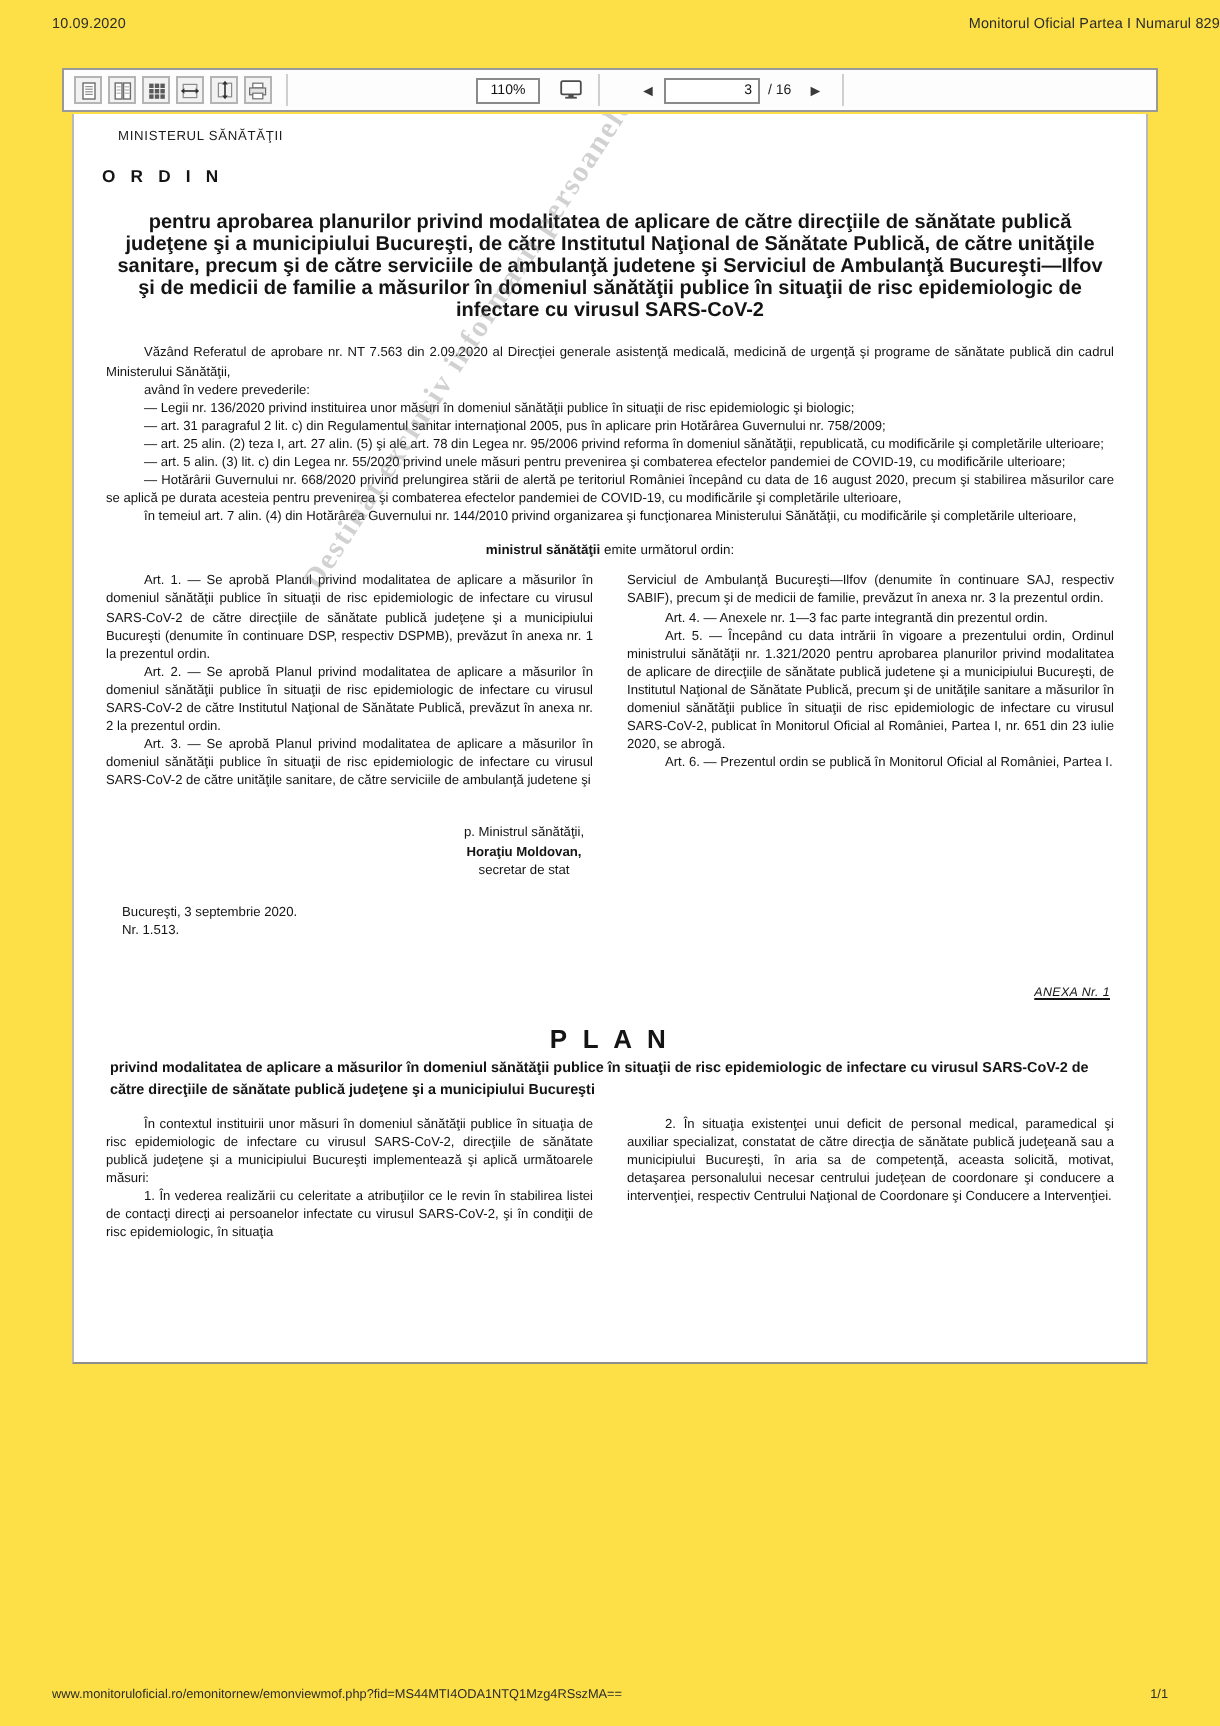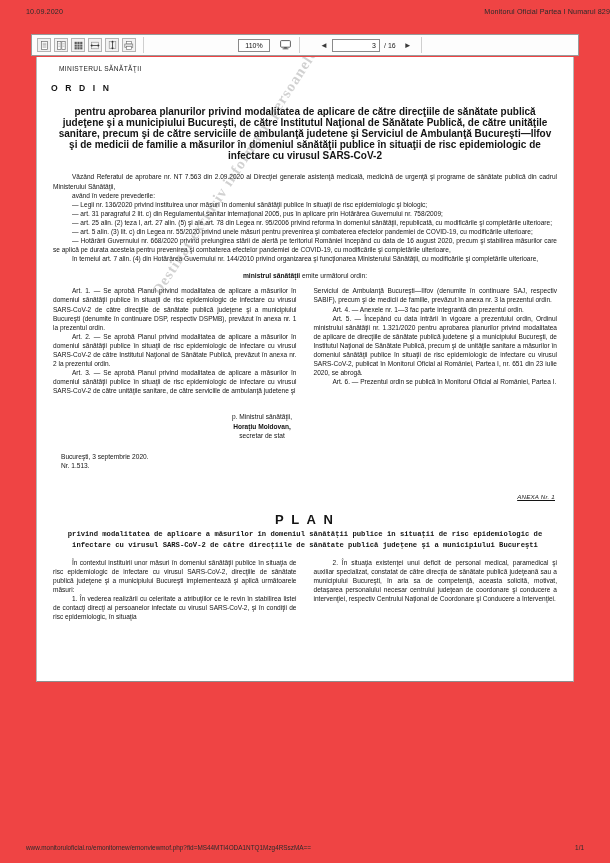--- a/index.html
+++ b/index.html
@@ -6,21 +6,21 @@
   html, body {
     margin: 0; padding: 0;
     width: 610px; height: 863px;
     background: #ffffff;
     font-family: "Liberation Sans", sans-serif;
     overflow: hidden;
   }
   #page {
     position: relative;
     width: 610px; height: 863px;
-    background: #ef4444;
+    background: #fde047;
   }
 
   
   .print-header {
     position: absolute; top: 7px; left: 0; width: 610px;
     display: flex; align-items: baseline;
     font-size: 7.2px; color: #2b2b2b; letter-spacing: .1px;
   }
   .ph-date { position: absolute; left: 26px; }
   .ph-title { position: absolute; left: 0; width: 610px; text-align: right; }
@@ -136,22 +136,22 @@
     text-align: right; font-size: 6.2px; font-style: italic;
     text-decoration: underline; margin-top: 23px; padding-right: 4px;
     letter-spacing: .2px;
   }
 
   .plan-word {
     text-align: center; font-weight: bold; font-size: 13px;
     letter-spacing: 2.2px; margin-top: 12px;
   }
   .plan-sub {
-    text-align: center; font-weight: bold; font-size: 7.2px;
-    line-height: 10.6px; margin-top: 2px; padding: 0 4px; font-family: Liberation Mono, monospace;
+    text-align: left; font-weight: bold; font-size: 7.2px;
+    line-height: 10.6px; margin-top: 2px; padding: 0 4px;
   }
 
   
   .watermark {
     position: absolute; left: 0; top: 0; width: 538px; height: 625px;
     z-index: 5; pointer-events: none; overflow: hidden;
   }
   .wm-text {
     position: absolute;
     left: 112px; top: 232px;

